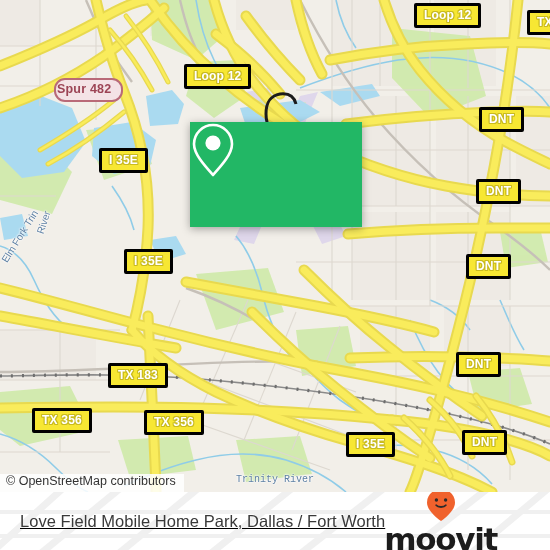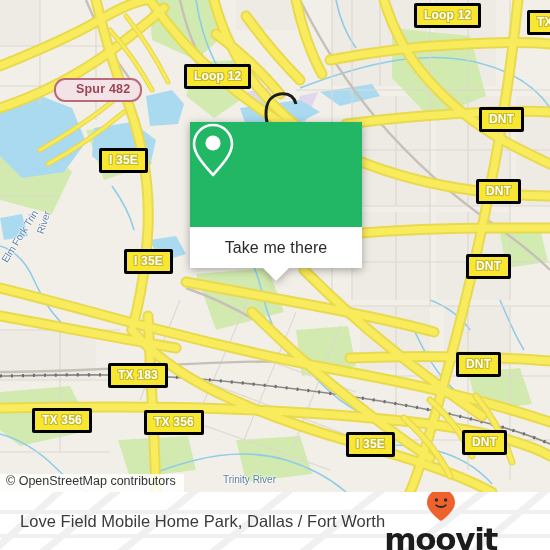--- a/index.html
+++ b/index.html
@@ -60,21 +60,21 @@
     border-radius: 2px;
     text-shadow:
       -1px 0 #c9bb20, 1px 0 #c9bb20, 0 -1px #c9bb20, 0 1px #c9bb20,
       -1px -1px #c9bb20, 1px -1px #c9bb20, -1px 1px #c9bb20, 1px 1px #c9bb20;
   }
   .shield.loop {
     background: #f4e3e6;
     border: 2px solid #b96a78;
     color: #9c4455;
     font-size: 12.5px;
-    padding: 3px 10px 4px 20px;
+    padding: 3px 10px 4px 1px;
     border-radius: 11px;
   }
 
   
   .maplabel {
     position: absolute;
     color: #5d5d5d;
     font-size: 10px;
     font-family: "Liberation Sans", sans-serif;
     white-space: nowrap;
@@ -160,20 +160,21 @@
     opacity: 1;
   }
   .footer-inner {
     position: relative;
     width: 484px;
     height: 58px;
     display: flex;
     align-items: center;
     padding: 0 16px 0 20px;
     box-sizing: border-box;
+    text-decoration: underline;
   }
   .footer-title {
     color: #3a3a3a;
     font-size: 16.5px;
     font-family: "Liberation Sans", sans-serif;
     white-space: nowrap;
     letter-spacing: .05px;
   }
   .brand {
     display: flex;
@@ -430,21 +431,21 @@
         <path d="M110,30 C126,48 140,68 152,90"></path>
         <path d="M126,16 C142,36 156,58 168,82"></path>
       </g>
 
       <path d="M266,114 C266,102 270,96 280,94 C288,93 294,96 296,104" stroke="#1c1c1c" fill="none" stroke-width="3"></path>
       <path d="M266,114 C266,126 272,134 284,136" stroke="#1c1c1c" fill="none" stroke-width="3"></path>
     </svg>
 
     <div class="maplabel waterlabel" style="left:40px; top:228px; transform:rotate(-72deg); transform-origin:left center;">River</div>
     <div class="maplabel waterlabel" style="left:4px; top:256px; transform:rotate(-58deg); transform-origin:left center;">Elm Fork Trin</div>
-    <div class="maplabel waterlabel" style="left:223px; top:474px;">Trinity River</div>
+    <div class="maplabel waterlabel" style="left:236px; top:474px;font-family:Liberation Mono, monospace;">Trinity River</div>
 
     <div class="shield hwy" style="left:414px; top:3px;">Loop 12</div>
     <div class="shield hwy" style="left:527px; top:10px;">TX</div>
     <div class="shield hwy" style="left:184px; top:64px;">Loop 12</div>
     <div class="shield loop" style="left:54px;  top:78px;">Spur 482</div>
     <div class="shield hwy" style="left:99px;  top:148px;">I 35E</div>
     <div class="shield hwy" style="left:479px; top:107px;">DNT</div>
     <div class="shield hwy" style="left:476px; top:179px;">DNT</div>
     <div class="shield hwy" style="left:124px; top:249px;">I 35E</div>
     <div class="shield hwy" style="left:466px; top:254px;">DNT</div>
@@ -455,24 +456,20 @@
     <div class="shield hwy" style="left:346px; top:432px;">I 35E</div>
     <div class="shield hwy" style="left:462px; top:430px;">DNT</div>
 
     <div class="popup">
       <div class="popup-top">
         <svg class="popup-pin" viewBox="0 0 46 56">
           <path d="M23 3 C12.5 3 4 11.5 4 22 C4 32 14 43 23 53 C32 43 42 32 42 22 C42 11.5 33.5 3 23 3 Z" fill="none" stroke="#ffffff" stroke-width="2.6" stroke-linejoin="round"></path>
           <circle cx="23" cy="21" r="7.6" fill="#ffffff"></circle>
         </svg>
       </div>
-      <div class="popup-bottom">
-        <span class="popup-label">Take me there</span>
-        <span class="popup-tail"></span>
-      </div>
     </div>
 
     <div class="attribution">© OpenStreetMap contributors</div>
   </div>
 
   <div class="footer">
     <svg class="footer-watermark" width="550" height="58" viewBox="0 0 550 58">
       <g stroke="#f0f0f0" fill="none" stroke-width="7">
         <path d="M-10,62 L70,-10"></path>
         <path d="M40,62 L128,-10"></path>

